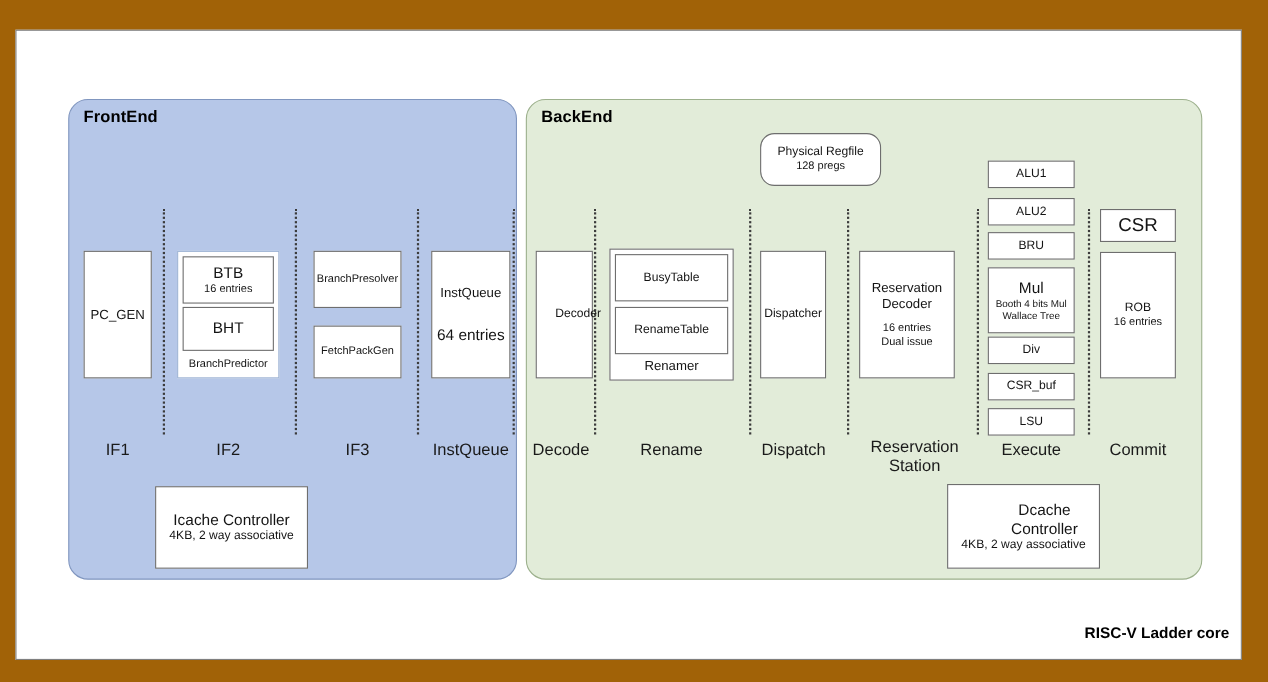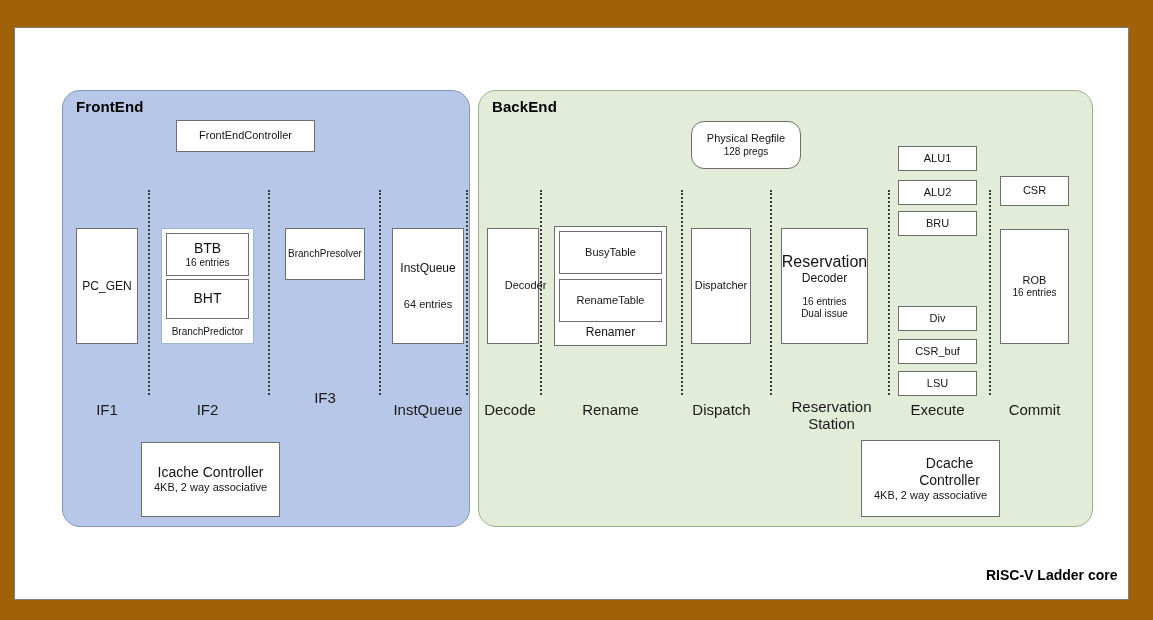--- a/index.html
+++ b/index.html
@@ -95,23 +95,20 @@
 </head>
 <body>
 
 <div id="canvas">
 
   <div class="outer-frame"></div>
 
   <div class="panel" style="left:62px; top:90px; width:408px; height:437px; background:#b6c7e8; border:1.2px solid #8096bf;"></div>
   <div class="panel-title" style="left:76px; top:98px;">FrontEnd</div>
 
-  <div class="unit" style="left:176px; top:120px; width:139px; height:32px; font-size:11px;">
-    <span class="t1">FrontEndController</span>
-  </div>
 
   <div class="divider" style="left:148px; top:190px; height:205px;"></div>
   <div class="divider" style="left:268px; top:190px; height:205px;"></div>
   <div class="divider" style="left:379px; top:190px; height:205px;"></div>
   <div class="divider" style="left:466px; top:190px; height:205px;"></div>
 
   <div class="unit" style="left:76px; top:228px; width:62px; height:116px; font-size:12px;">
     <span class="t1">PC_GEN</span>
   </div>
 
@@ -122,29 +119,32 @@
     <span class="t1" style="font-size:14px;">BTB</span>
     <span class="t2" style="font-size:10px;">16 entries</span>
   </div>
   <div class="unit" style="left:166px; top:279px; width:83px; height:40px; font-size:14px;">
     <span class="t1">BHT</span>
   </div>
 
   <div class="unit" style="left:285px; top:228px; width:80px; height:52px; font-size:10px;">
     <span class="t1">BranchPresolver</span>
   </div>
+  <div class="unit" style="left:285px; top:296px; width:80px; height:48px; font-size:10px;">
+    <span class="t1">FetchPackGen</span>
+  </div>
 
   <div class="unit" style="left:392px; top:228px; width:72px; height:116px; font-size:12px;">
     <span class="t1">InstQueue</span>
-    <span class="t2" style="font-size:11px;margin-top:22px;">64 entries</span>
+    <span class="t2" style="font-size:14px;margin-top:22px;">64 entries</span>
   </div>
 
   <div class="stage-label" style="left:77px; top:401px; width:60px;">IF1</div>
   <div class="stage-label" style="left:161px; top:401px; width:93px;">IF2</div>
-  <div class="stage-label" style="left:285px; top:389px; width:80px;">IF3</div>
+  <div class="stage-label" style="left:285px; top:401px; width:80px;">IF3</div>
   <div class="stage-label" style="left:386px; top:401px; width:84px;">InstQueue</div>
 
   <div class="unit" style="left:141px; top:442px; width:139px; height:75px;">
     <span class="t1" style="font-size:14px;">Icache Controller</span>
     <span class="t2" style="font-size:11px;">4KB, 2 way associative</span>
   </div>
 
   <div class="panel" style="left:478px; top:90px; width:615px; height:437px; background:#e2ecd9; border:1.2px solid #9cb08c;"></div>
   <div class="panel-title" style="left:492px; top:98px;">BackEnd</div>
 
@@ -171,46 +171,51 @@
   </div>
   <div class="unit" style="left:559px; top:279px; width:103px; height:43px; font-size:11px;">
     <span class="t1">RenameTable</span>
   </div>
 
   <div class="unit" style="left:691px; top:228px; width:60px; height:116px; font-size:11px;">
     <span class="t1">Dispatcher</span>
   </div>
 
   <div class="unit" style="left:781px; top:228px; width:87px; height:116px;">
-    <span class="t1" style="font-size:16px;">Reservation</span>
+    <span class="t1" style="font-size:12px;">Reservation</span>
     <span class="t1" style="font-size:12px;">Decoder</span>
     <span class="t2" style="font-size:10px; margin-top:10px;">16 entries</span>
     <span class="t2" style="font-size:10px;">Dual issue</span>
   </div>
 
   <div class="unit" style="left:898px; top:146px; width:79px; height:25px; font-size:11px;">
     <span class="t1">ALU1</span>
   </div>
   <div class="unit" style="left:898px; top:180px; width:79px; height:25px; font-size:11px;">
     <span class="t1">ALU2</span>
   </div>
   <div class="unit" style="left:898px; top:211px; width:79px; height:25px; font-size:11px;">
     <span class="t1">BRU</span>
   </div>
+  <div class="unit" style="left:898px; top:243px; width:79px; height:60px;">
+    <span class="t1" style="font-size:14px;">Mul</span>
+    <span class="t2" style="font-size:9px;">Booth 4 bits Mul</span>
+    <span class="t2" style="font-size:9px;">Wallace Tree</span>
+  </div>
   <div class="unit" style="left:898px; top:306px; width:79px; height:25px; font-size:11px;">
     <span class="t1">Div</span>
   </div>
   <div class="unit" style="left:898px; top:339px; width:79px; height:25px; font-size:11px;">
     <span class="t1">CSR_buf</span>
   </div>
   <div class="unit" style="left:898px; top:371px; width:79px; height:25px; font-size:11px;">
     <span class="t1">LSU</span>
   </div>
 
-  <div class="unit" style="left:1000px; top:176px; width:69px; height:30px; font-size:11px;">
+  <div class="unit" style="left:1000px; top:190px; width:69px; height:30px; font-size:17px;">
     <span class="t1">CSR</span>
   </div>
   <div class="unit" style="left:1000px; top:229px; width:69px; height:115px; font-size:11px;">
     <span class="t1">ROB</span>
     <span class="t2" style="font-size:10px;">16 entries</span>
   </div>
 
   <div class="stage-label" style="left:480px; top:401px; width:60px;">Decode</div>
   <div class="stage-label" style="left:554px; top:401px; width:113px;">Rename</div>
   <div class="stage-label" style="left:684px; top:401px; width:75px;">Dispatch</div>

